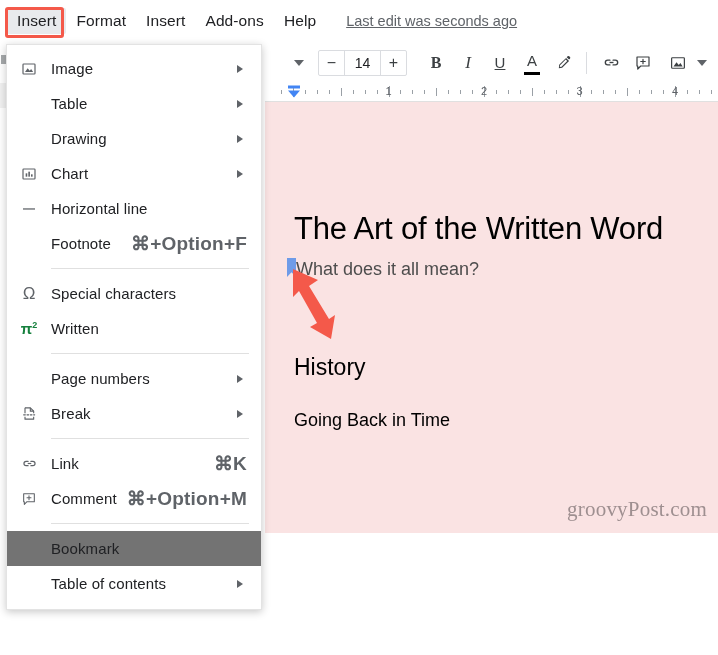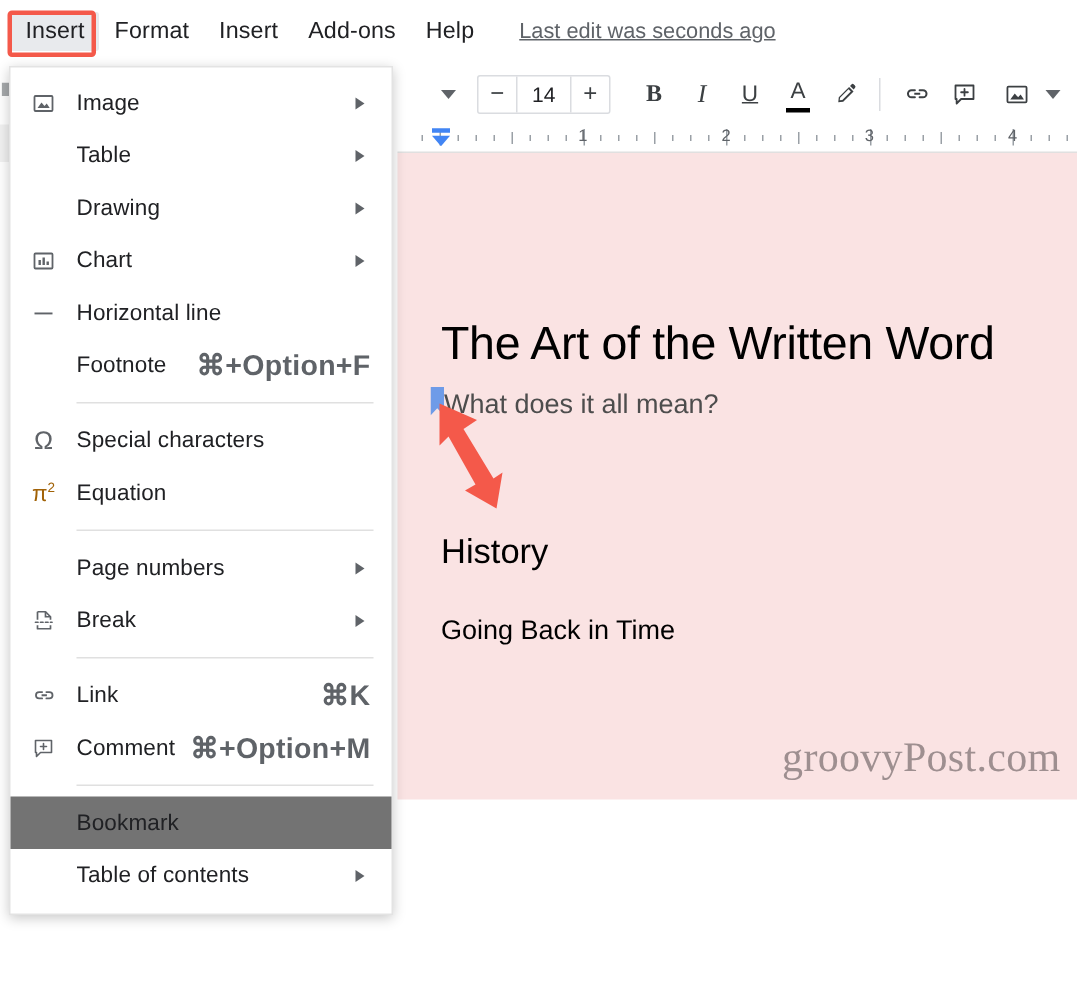--- a/index.html
+++ b/index.html
@@ -283,21 +283,21 @@
   .doc-p {
     position: absolute;
     left: 29px; top: 308px;
     font-size: 18px;
     color: #000000;
   }
   .watermark {
     position: absolute;
     right: 11px; bottom: 11px;
     font-family: "Liberation Serif", serif;
-    font-size: 28px;
+    font-size: 21px;
     color: #9e8f90;
     letter-spacing: 0.2px;
   }
   .arrow-annot {
     position: absolute;
     left: 292px; top: 268px;
     width: 60px; height: 78px;
     z-index: 30;
   }
   
@@ -509,23 +509,23 @@
       </div>
       <div class="mdiv"></div>
       <div class="mrow">
         <div class="ic">
           <span style="font-size:17px;color:#5f6368;line-height:1;">Ω</span>
         </div>
         <div class="lbl">Special characters</div>
       </div>
       <div class="mrow">
         <div class="ic">
-          <span style="font-size:15px;color:#a16207;line-height:1;">π<sup style="font-size:9px">2</sup></span>
-        </div>
-        <div class="lbl">Equation</div>
+          <span style="font-size:15px;color:#15803d;line-height:1;font-weight:bold;">π<sup style="font-size:9px">2</sup></span>
+        </div>
+        <div class="lbl">Written</div>
       </div>
       <div class="mdiv"></div>
       <div class="mrow">
         <div class="ic"></div>
         <div class="lbl">Page numbers</div>
         <div class="arrow"></div>
       </div>
       <div class="mrow">
         <div class="ic">
           <svg width="16" height="17" viewBox="0 0 24 24" fill="none" stroke="#5f6368" stroke-width="1.7">

